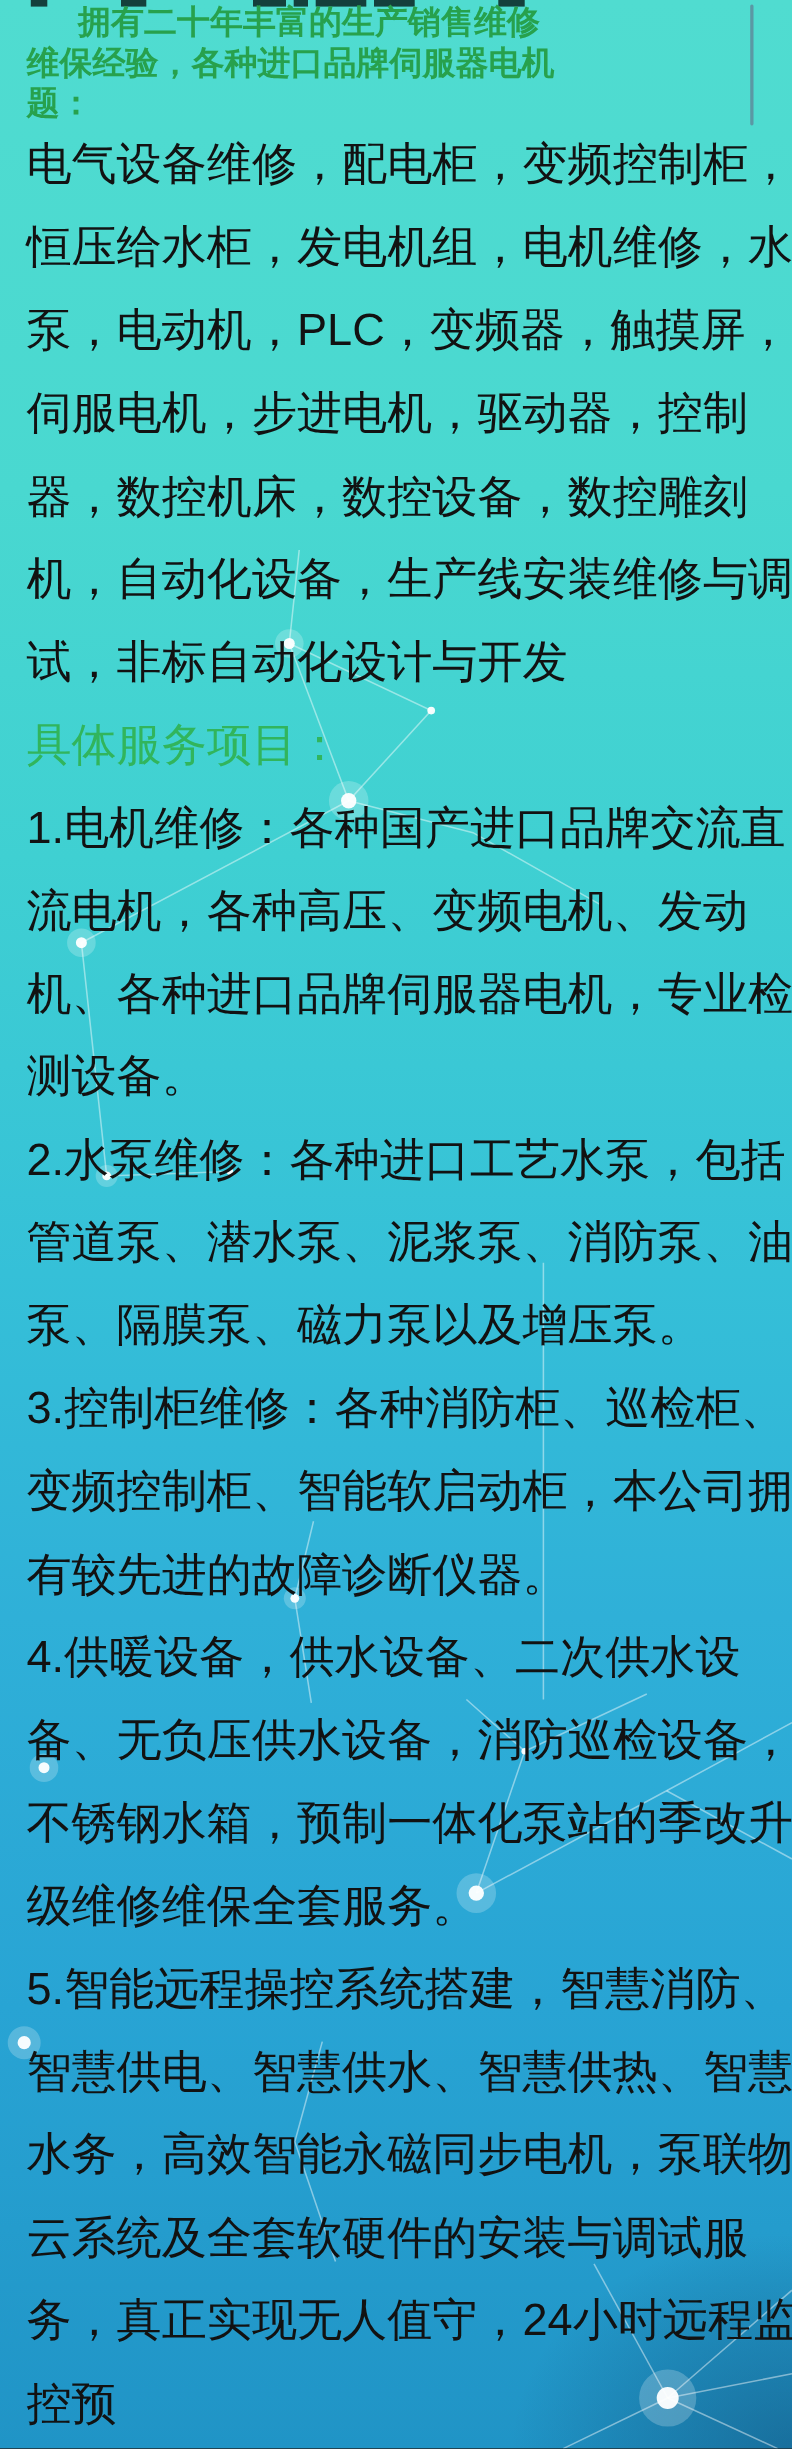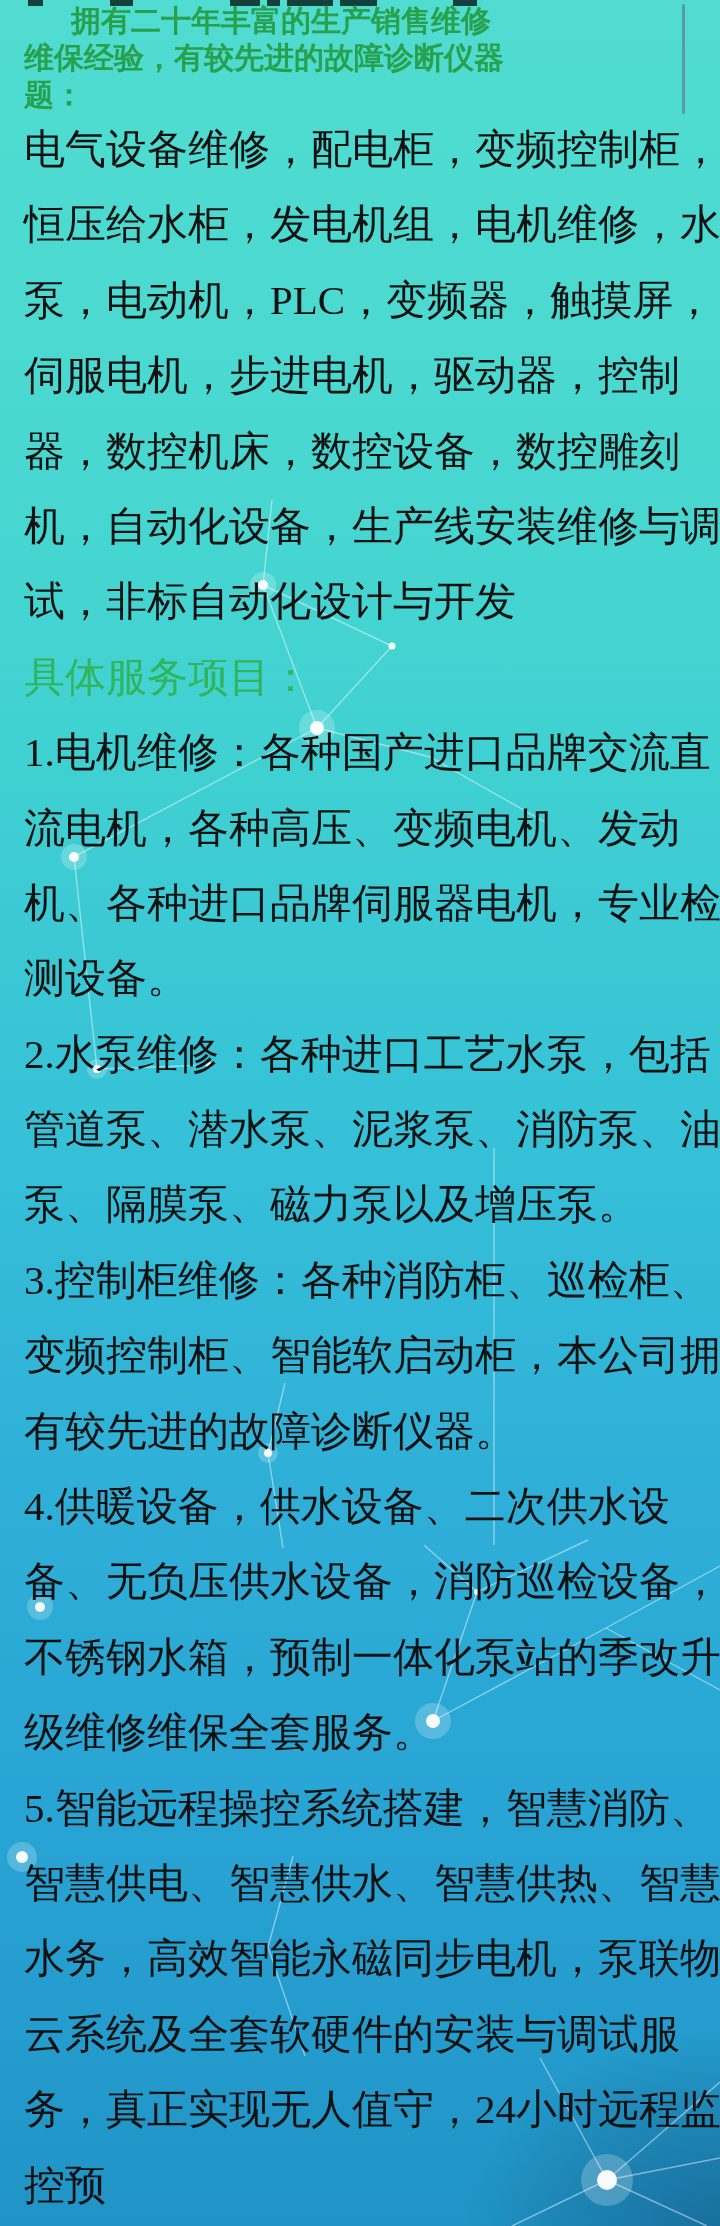--- a/index.html
+++ b/index.html
@@ -2,21 +2,20 @@
 <html><head>
 <meta charset="utf-8">
 <style>
   html,body{margin:0;padding:0;background:#222;}
   body{font-family:"Liberation Sans","DejaVu Sans",sans-serif;}
   .page{
     position:relative;width:720px;height:2226px;overflow:hidden;margin:0 auto;
     background-image:
       radial-gradient(ellipse 340px 260px at 100% 100%, rgba(13,60,100,0.42) 0%, rgba(13,60,100,0.18) 45%, rgba(13,60,100,0) 75%),
       linear-gradient(180deg,#50dcd0 0%,#49d8d0 20%,#3fd0d2 35%,#35c0d8 52%,#2fb0d8 66%,#28a4d4 82%,#2094c6 100%);
-    font-family: Liberation Serif, serif;
   }
   .mesh{position:absolute;left:0;top:0;width:720px;height:2226px;pointer-events:none;}
   
   .top-frags{position:absolute;left:0;top:0;width:720px;height:8px;}
   .top-frags span{position:absolute;top:0;height:6px;background:rgba(5,25,22,0.8);}
   .top-frags span:nth-child(1){left:28px;width:15px;}
   .top-frags span:nth-child(2){left:110px;width:23px;}
   .top-frags span:nth-child(3){left:230px;width:30px;}
   .top-frags span:nth-child(4){left:267px;width:13px;}
   .top-frags span:nth-child(5){left:287px;width:46px;}
@@ -95,21 +94,21 @@
       <span></span>
       <span></span>
       <span></span>
       <span></span>
       <span></span>
       <span></span>
   </div>
 
   <div class="intro">
       <div class="iline">拥有二十年丰富的生产销售维修</div>
-      <div class="iline">维保经验，有较先进的故障诊断仪器</div>
+      <div class="iline">维保经验，各种进口品牌伺服器电机</div>
       <div class="iline">题：</div>
     </div>
 
   <div class="content">
       <div class="line black">电气设备维修，配电柜，变频控制柜，</div>
       <div class="line black">恒压给水柜，发电机组，电机维修，水</div>
       <div class="line black">泵，电动机，PLC，变频器，触摸屏，</div>
       <div class="line black">伺服电机，步进电机，驱动器，控制</div>
       <div class="line black">器，数控机床，数控设备，数控雕刻</div>
       <div class="line black">机，自动化设备，生产线安装维修与调</div>

